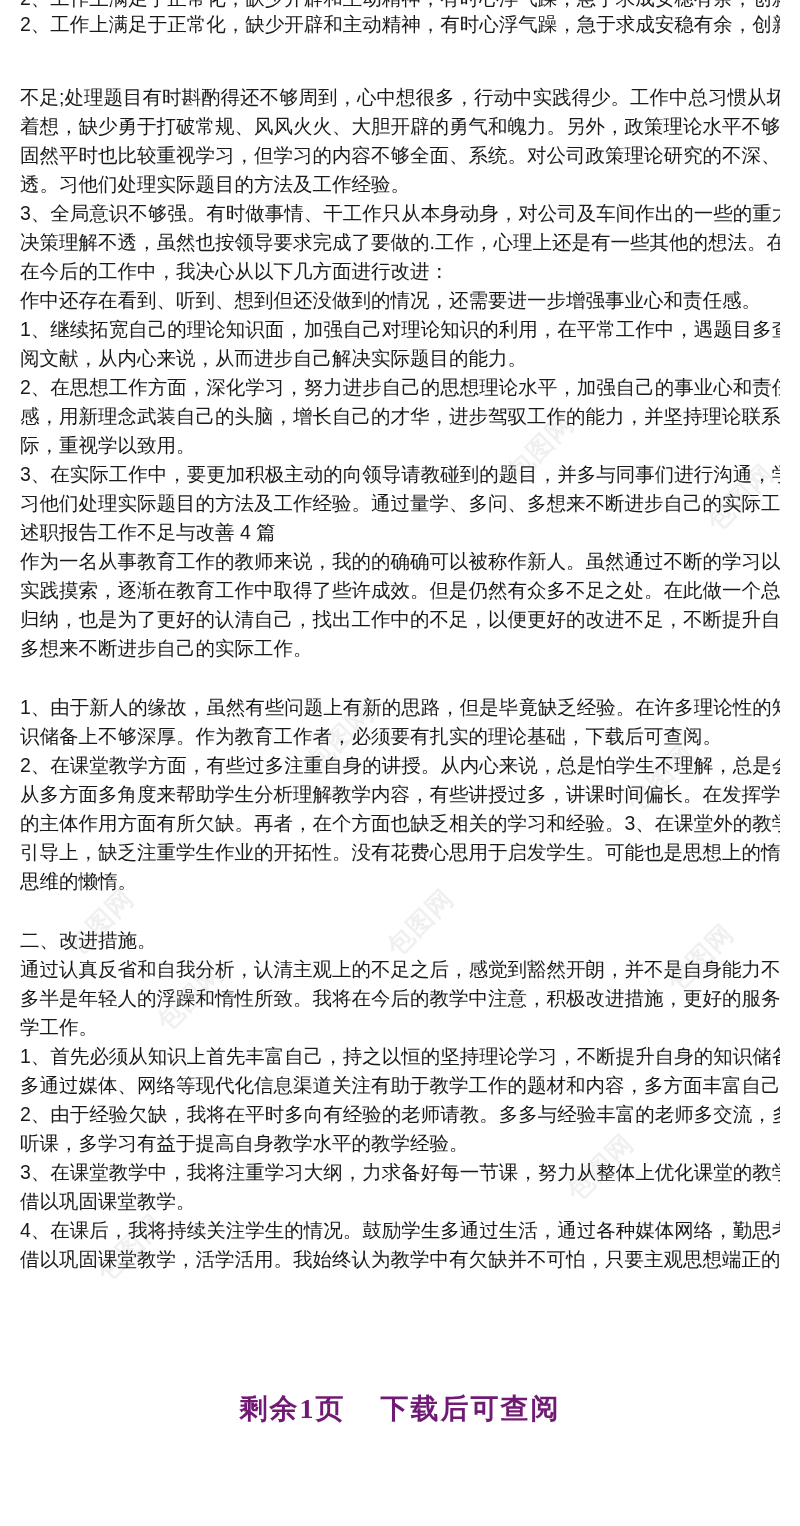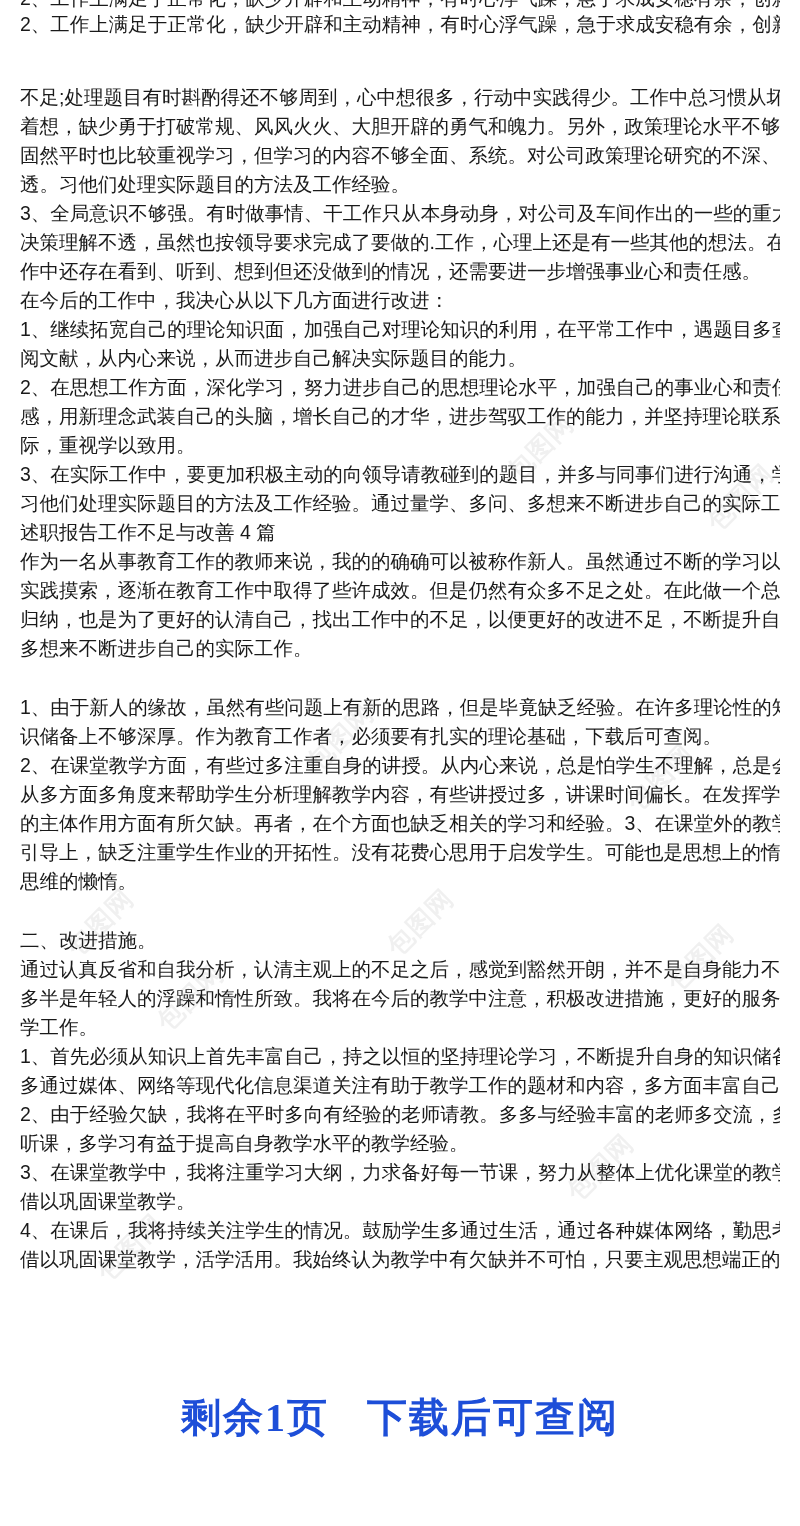--- a/index.html
+++ b/index.html
@@ -77,22 +77,22 @@
   .gap-lg { height: 44px; }
 
   
   .footer-notice {
     position: absolute;
     left: 0;
     right: 0;
     top: 1390px;
     z-index: 3;
     text-align: center;
-    color: #1d4ed8;
-    font-size: 40px;
+    color: #701a75;
+    font-size: 28px;
     font-weight: 700;
     letter-spacing: 2px;
     font-family: "Liberation Serif", "DejaVu Serif", serif;
   }
   .footer-notice .seg { display: inline-block; }
   .footer-notice .seg + .seg { margin-left: 26px; }
 </style>
 </head>
 <body>
 
@@ -120,22 +120,22 @@
     <div class="line">2、工作上满足于正常化，缺少开辟和主动精神，有时心浮气躁，急于求成安稳有余，创新</div>
 
     <div class="gap-lg"></div>
 
     <div class="line">不足;处理题目有时斟酌得还不够周到，心中想很多，行动中实践得少。工作中总习惯从坏处</div>
     <div class="line">着想，缺少勇于打破常规、风风火火、大胆开辟的勇气和魄力。另外，政策理论水平不够高。</div>
     <div class="line">固然平时也比较重视学习，但学习的内容不够全面、系统。对公司政策理论研究的不深、不</div>
     <div class="line">透。习他们处理实际题目的方法及工作经验。</div>
     <div class="line">3、全局意识不够强。有时做事情、干工作只从本身动身，对公司及车间作出的一些的重大</div>
     <div class="line">决策理解不透，虽然也按领导要求完成了要做的.工作，心理上还是有一些其他的想法。在工</div>
+    <div class="line">在今后的工作中，我决心从以下几方面进行改进：</div>
     <div class="line">作中还存在看到、听到、想到但还没做到的情况，还需要进一步增强事业心和责任感。</div>
-    <div class="line">在今后的工作中，我决心从以下几方面进行改进：</div>
     <div class="line">1、继续拓宽自己的理论知识面，加强自己对理论知识的利用，在平常工作中，遇题目多查</div>
     <div class="line">阅文献，从内心来说，从而进步自己解决实际题目的能力。</div>
     <div class="line">2、在思想工作方面，深化学习，努力进步自己的思想理论水平，加强自己的事业心和责任</div>
     <div class="line">感，用新理念武装自己的头脑，增长自己的才华，进步驾驭工作的能力，并坚持理论联系实</div>
     <div class="line">际，重视学以致用。</div>
     <div class="line">3、在实际工作中，要更加积极主动的向领导请教碰到的题目，并多与同事们进行沟通，学</div>
     <div class="line">习他们处理实际题目的方法及工作经验。通过量学、多问、多想来不断进步自己的实际工作</div>
     <div class="line">述职报告工作不足与改善 4 篇</div>
     <div class="line">作为一名从事教育工作的教师来说，我的的确确可以被称作新人。虽然通过不断的学习以及</div>
     <div class="line">实践摸索，逐渐在教育工作中取得了些许成效。但是仍然有众多不足之处。在此做一个总结</div>

